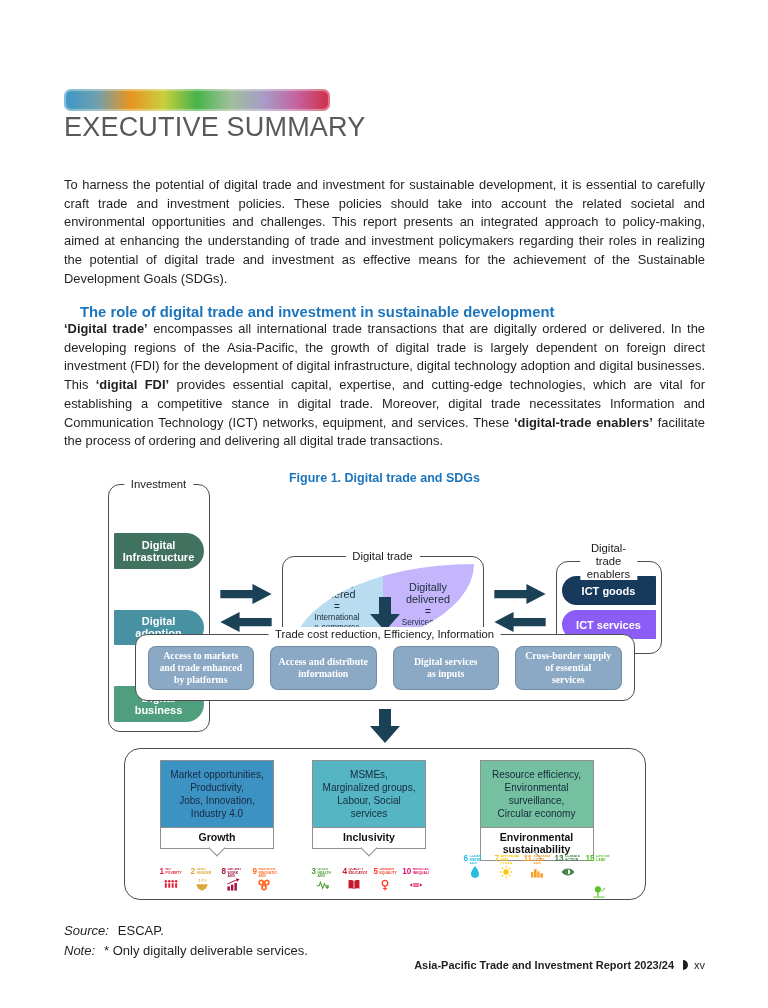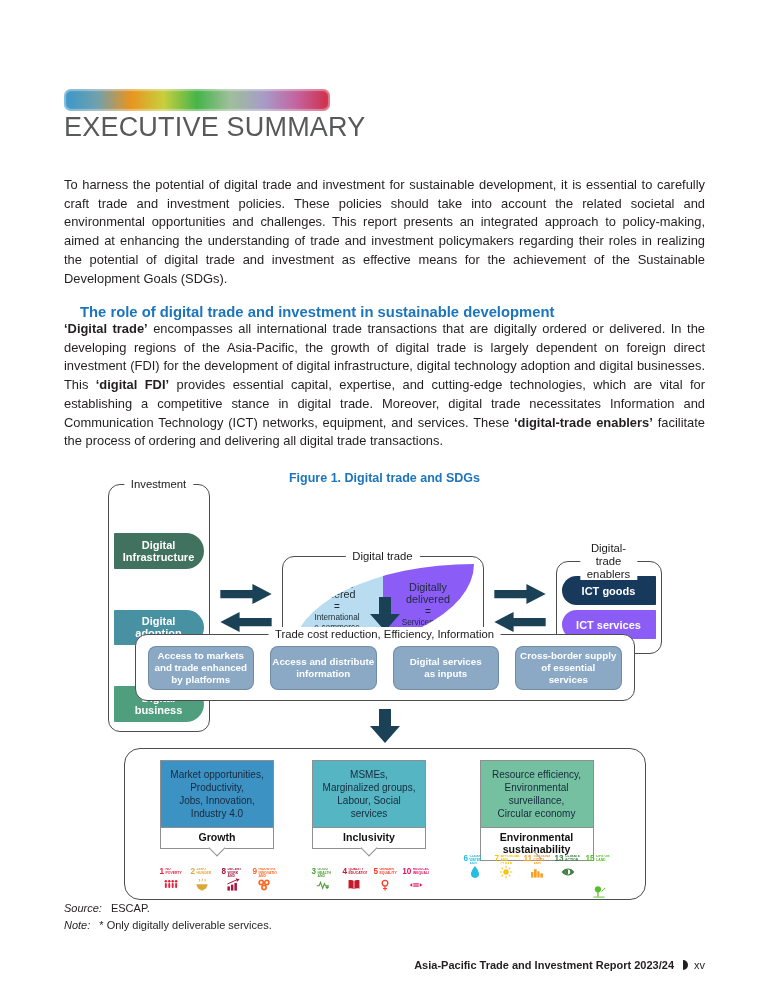--- a/index.html
+++ b/index.html
@@ -42,42 +42,42 @@
   .leaf-title{font-size:10.8px;color:#1c2b33;line-height:1.12;white-space:pre-line;}
   .leaf-eq{font-size:10px;line-height:1.1;margin:1px 0;color:#1c2b33;}
   .leaf-desc{font-size:8.2px;line-height:1.18;white-space:pre-line;color:#1c2b33;}
 
   .arrow-pair{display:flex;flex-direction:column;gap:6px;}
   .h-arrow{width:58px;height:22px;display:block;}
   .down-arrow{position:absolute;left:50%;transform:translateX(-50%);width:30px;height:34px;}
   .da1{top:597px;} .da2{top:709px;}
 
   .channels{position:absolute;top:634px;left:50%;transform:translateX(-50%);width:500px;}
-  .channel-row{display:flex;gap:16px;padding:11px 12px 10px;}
+  .channel-row{display:flex;gap:16px;padding:11px 12px 10px;font-family:Liberation Serif, serif;}
   .channel{flex:1;min-height:44px;border-radius:8px;display:flex;align-items:center;justify-content:center;
            color:#fff;font-weight:bold;font-size:9.8px;line-height:1.25;text-align:center;white-space:pre-line;
            border:1px solid rgba(30,50,70,0.25);box-sizing:border-box;}
 
   .outcomes{position:absolute;top:748px;left:50%;transform:translateX(-50%);width:522px;height:152px;border-radius:16px;}
   .outcome-row{display:flex;justify-content:space-evenly;align-items:flex-start;height:100%;padding-top:11px;box-sizing:border-box;}
   .outcome-col{display:flex;flex-direction:column;align-items:center;height:132px;}
   .outcome-box{width:114px;border:1px solid #8f8f8f;background:#fff;box-sizing:border-box;}
   .outcome-top{padding:7px 3px;font-size:10px;line-height:1.3;color:#17293e;text-align:center;white-space:pre-line;}
   .outcome-band{border-top:1px solid #8f8f8f;font-weight:bold;font-size:10.6px;text-align:center;
                 padding:4px 2px;line-height:1.12;white-space:pre-line;color:#111;}
   .tail{width:11px;height:11px;background:#fff;border-right:1px solid #8f8f8f;border-bottom:1px solid #8f8f8f;
         transform:rotate(45deg);margin-top:-6.5px;position:relative;}
   .sdg-row{display:flex;gap:5px;margin-top:auto;}
   .sdg{display:flex;flex-direction:column;align-items:center;width:26px;}
   .sdg-head{display:flex;gap:1.5px;width:100%;justify-content:center;height:9px;overflow:hidden;}
   .sdg-num{font-size:8.2px;font-weight:bold;line-height:8px;}
   .sdg-label{font-size:3.4px;font-weight:bold;line-height:1.1;text-align:left;width:16px;text-transform:uppercase;}
   .sdg-glyph{width:14px;height:14px;margin-top:1px;display:block;}
 
-  .notes{position:absolute;top:902px;left:0;font-size:11px;color:var(--ink,#231f20);}
+  .notes{position:absolute;top:923px;left:0;font-size:13px;color:var(--ink,#231f20);}
   .note-line{margin:0 0 4.5px 0;}
   .note-label{font-style:italic;margin-right:9px;}
 
   .page-footer{position:absolute;top:959px;right:0;font-size:11px;color:var(--ink,#231f20);}
   .report-title{font-weight:bold;}
   .marker{display:inline-block;width:5px;height:10px;background:#231f20;border-radius:0 8px 8px 0;
           margin:0 6px 0 9px;vertical-align:-1px;}
 </style>
 </head>
 <body>
@@ -118,21 +118,21 @@
         <span class="fbox-label">Digital trade</span>
         <div class="leaf">
           <div class="leaf-half" id="leaf-left" style="background: rgb(185, 220, 240);">
             <div class="leaf-title">Digitally
 ordered</div>
             <div class="leaf-eq">=</div>
             <div class="leaf-desc">International
 e-commerce
 (Goods and services)</div>
           </div>
-          <div class="leaf-half" id="leaf-right" style="background: #8b5cf6;">
+          <div class="leaf-half" id="leaf-right" style="background: #c4b5fd;">
             <div class="leaf-title">Digitally
 delivered</div>
             <div class="leaf-eq">=</div>
             <div class="leaf-desc">Services trade
 (Mode 1)*</div>
           </div>
         </div>
       </div>
 
       <div class="arrow-pair">

